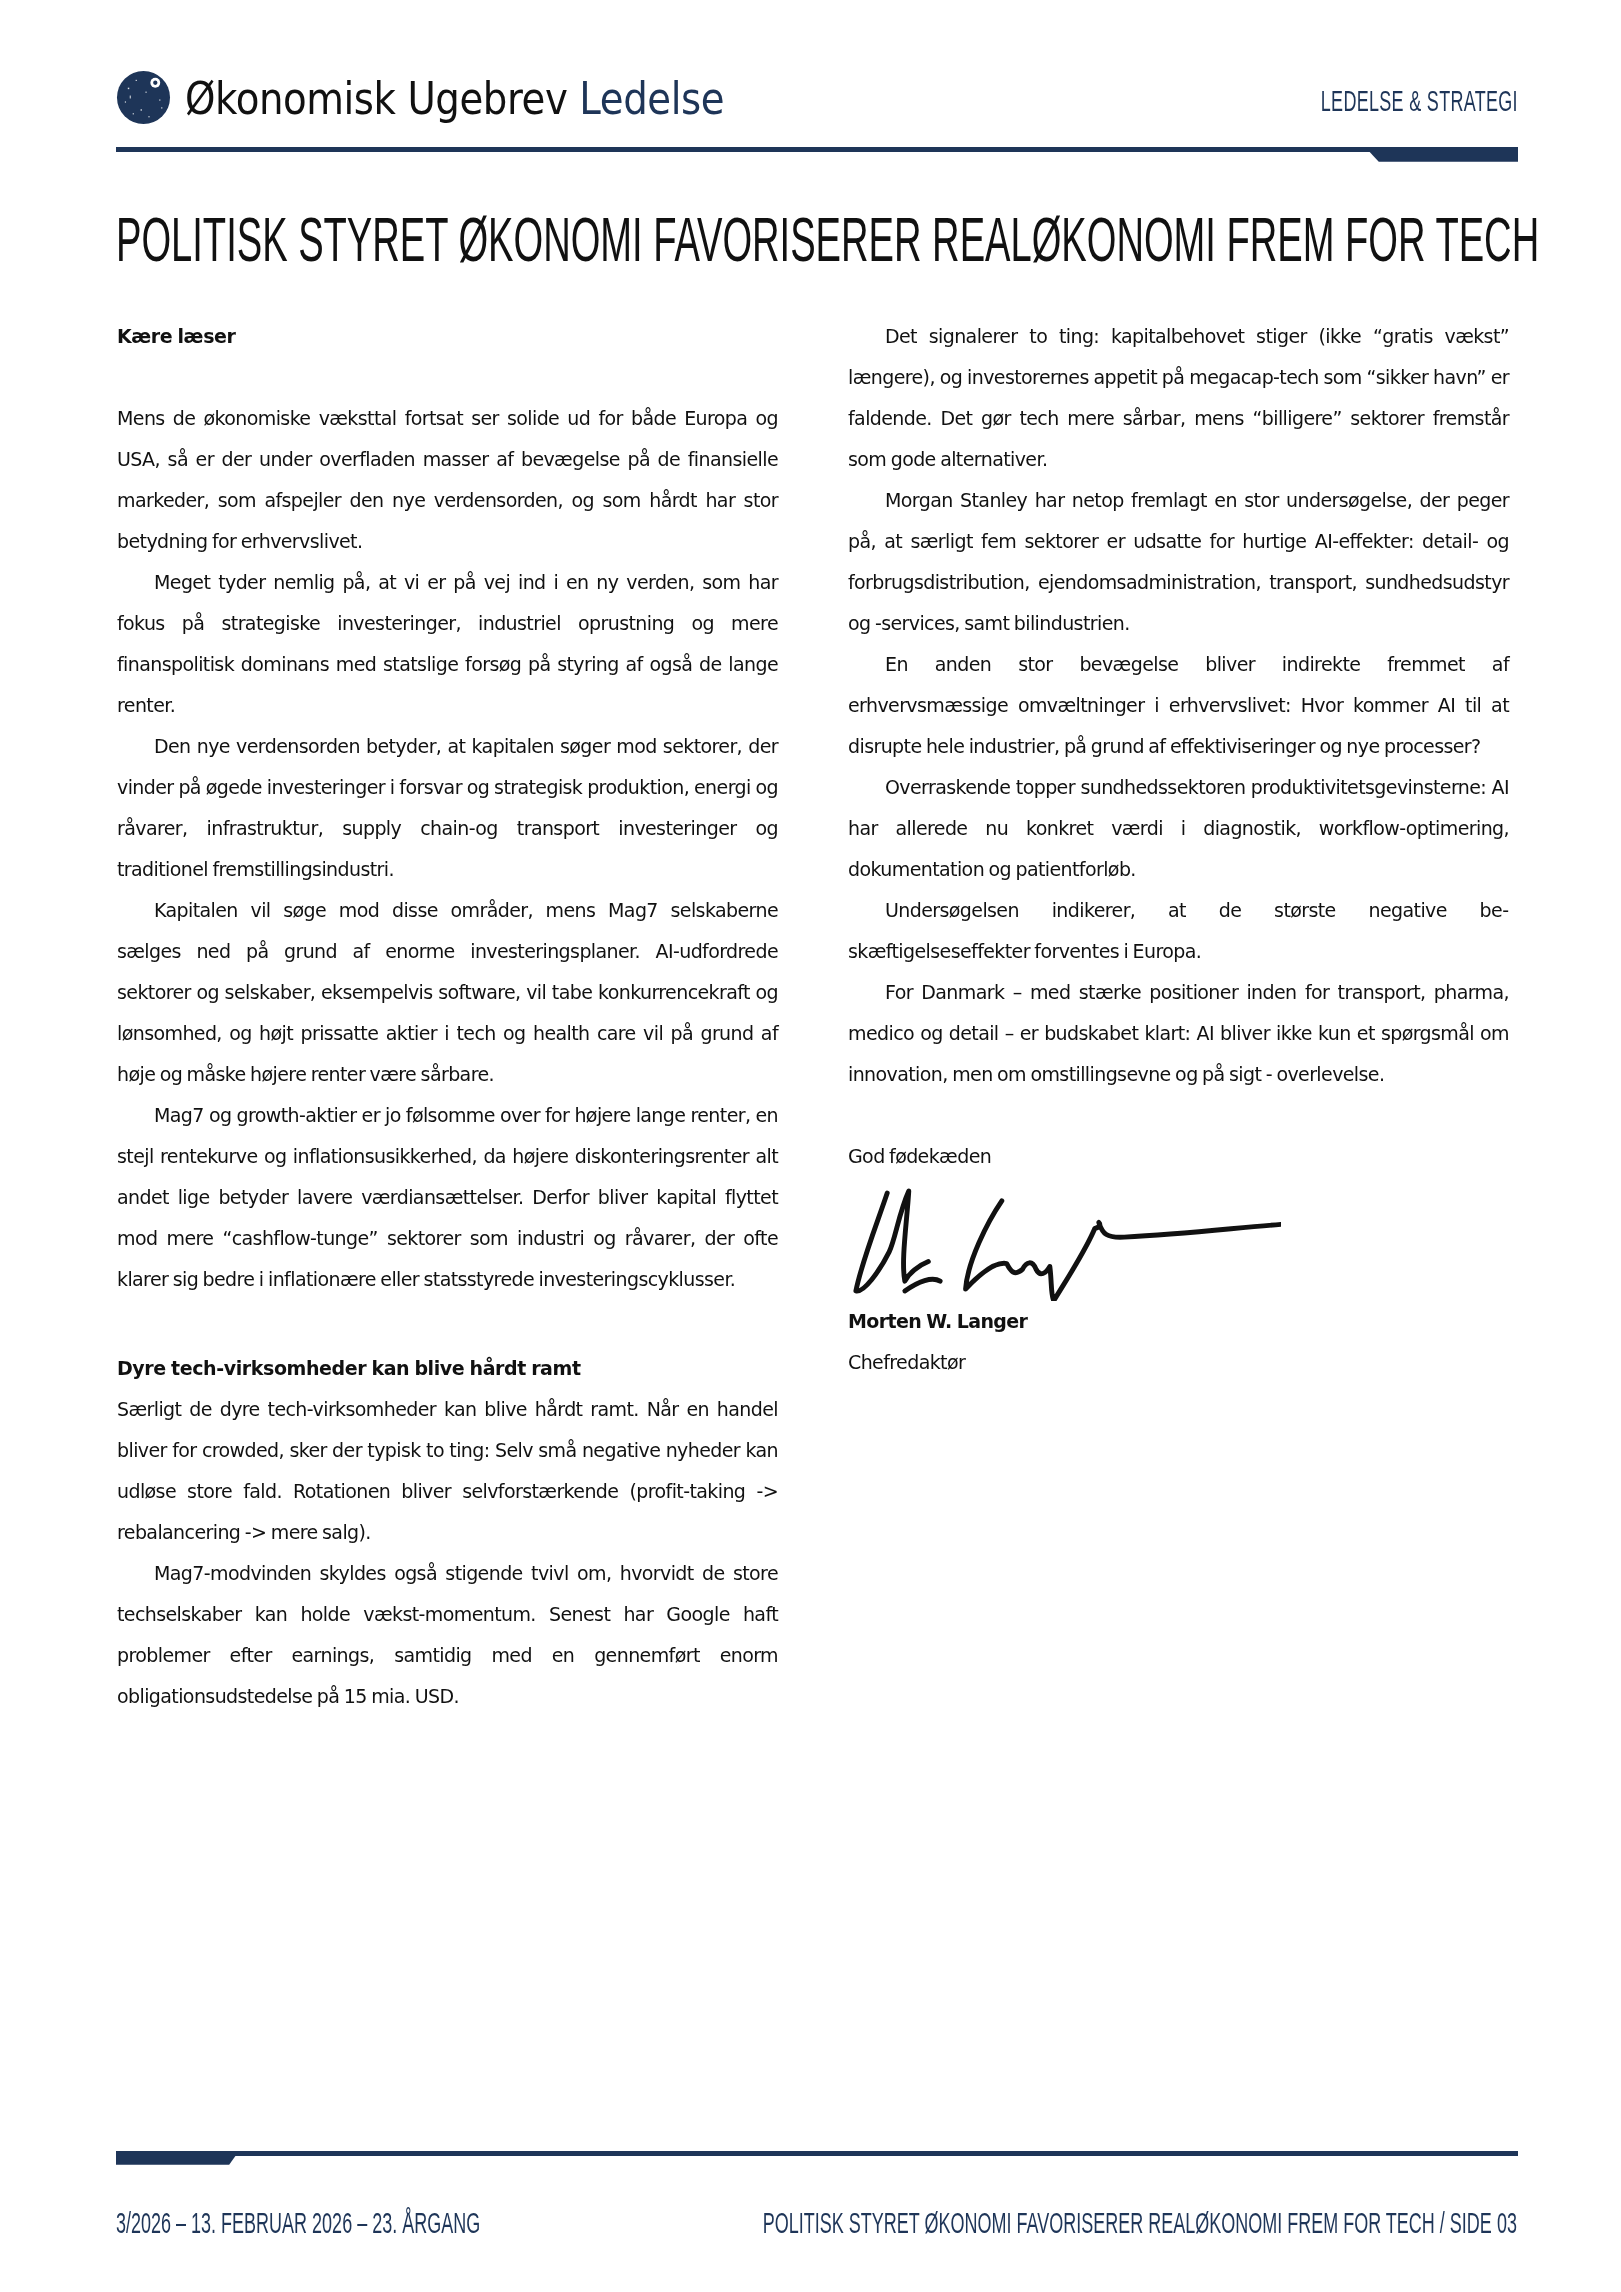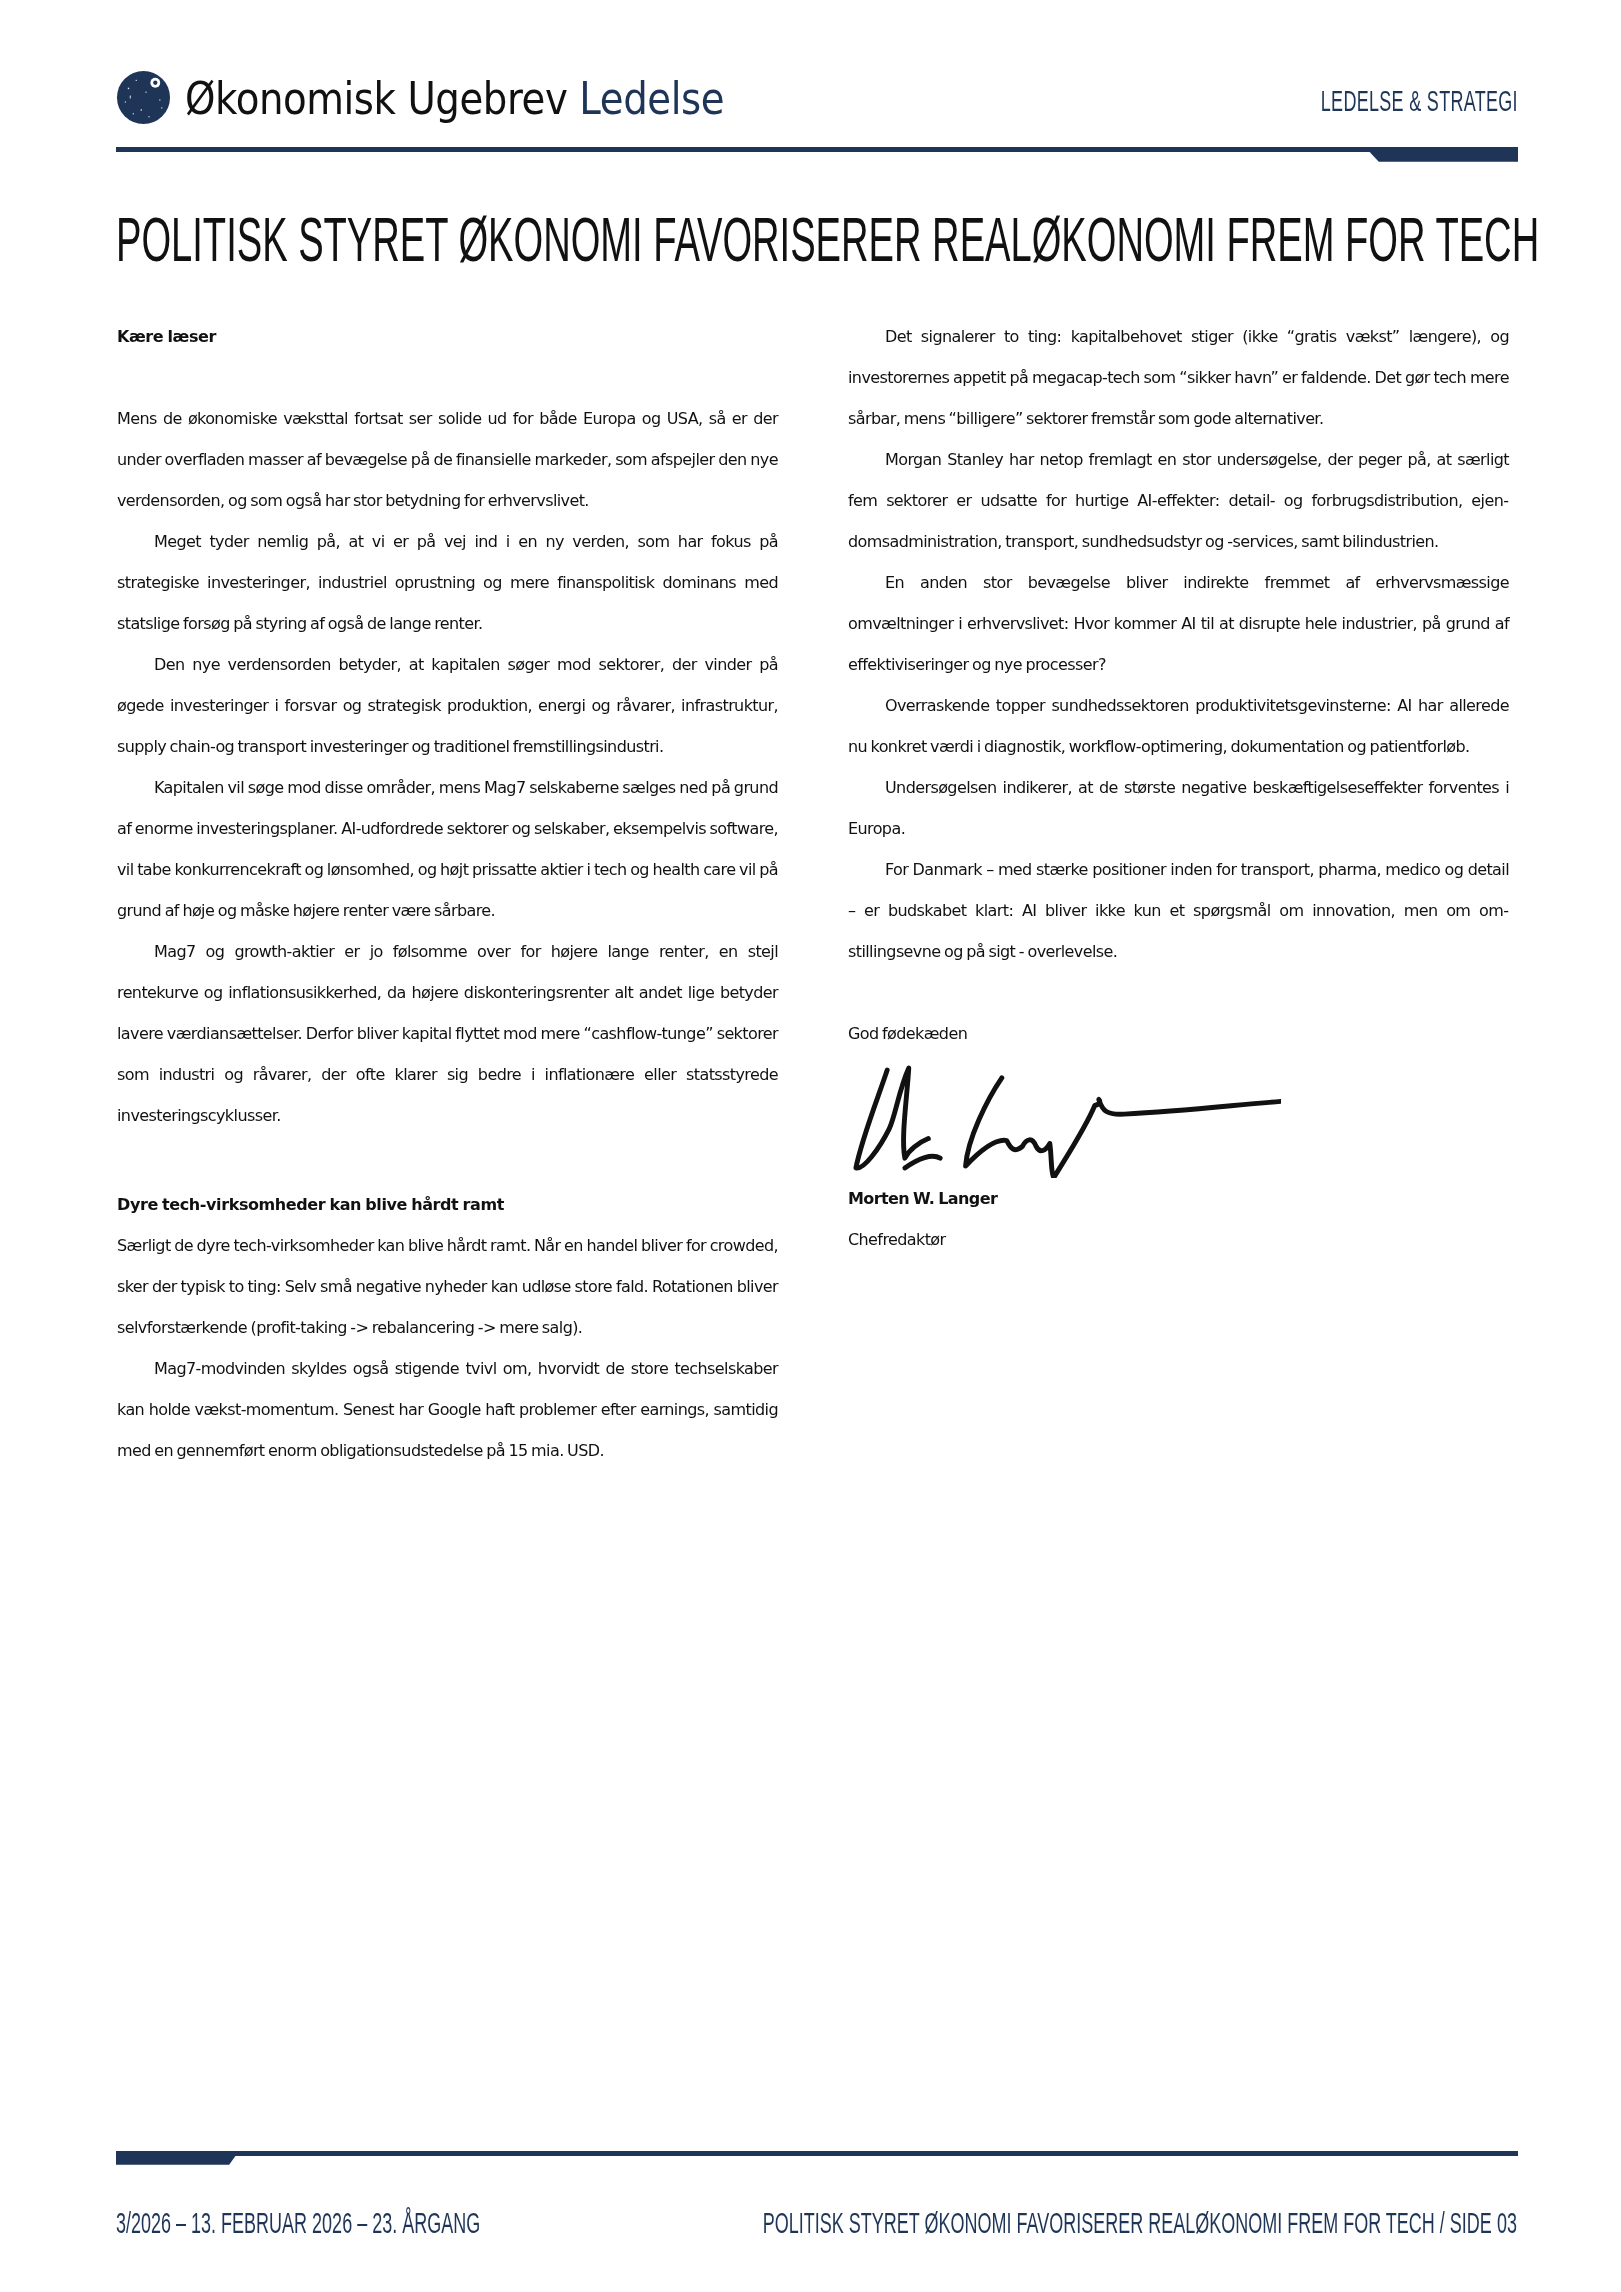--- a/index.html
+++ b/index.html
@@ -12,21 +12,21 @@
   .brand .b1 { color: #111; }
   .brand .b2 { color: #1e3558; }
   .section-tag { position: absolute; right: 0; top: 19.6px; font-family: "Liberation Sans", sans-serif; font-size: 29px; line-height: 33px; color: #1e3558; transform: scaleX(0.62); transform-origin: right center; white-space: nowrap; letter-spacing: 0.5px; }
   .header-rule { position: absolute; left: 0; top: 82px; width: 1402px; height: 4.9px; background: #1e3558; }
   .header-rule-tab { position: absolute; right: 0; top: 82px; width: 153px; height: 14.7px; background: #1e3558; clip-path: polygon(0 0, 100% 0, 100% 100%, 9% 100%); }
 
   
   .title { position: absolute; left: 116px; top: 204px; font-family: "Liberation Sans", sans-serif; font-size: 63px; line-height: 71px; color: #111; white-space: nowrap; transform: scaleX(0.605); transform-origin: left center; }
 
   
-  .col { position: absolute; top: 316px; width: 661px; font-family: "DejaVu Sans", sans-serif; font-size: 16px; line-height: 41px; color: #111; }
+  .col { position: absolute; top: 316px; width: 661px; font-family: "DejaVu Sans", sans-serif; font-size: 19px; line-height: 41px; color: #111; }
   .col.left { left: 117px; }
   .col.right { left: 848px; }
   .col p { margin: 0; text-align: justify; hyphens: manual; letter-spacing: -0.6px; word-spacing: -1px; }
   .col p.indent { text-indent: 37px; }
   .col .lead { font-weight: bold; margin-bottom: 41px; letter-spacing: -0.4px; }
   .col .subhead { font-weight: bold; margin-top: 48px; letter-spacing: -0.4px; }
   .closing { margin-top: 41px !important; }
   .signature { display: block; width: 431px; height: 118px; margin-top: 5.9px; margin-left: 2px; }
   .signer-name { font-weight: bold; letter-spacing: -0.4px; }
   .signer-role { }
@@ -64,21 +64,21 @@
   </div>
   <div class="section-tag">LEDELSE &amp; STRATEGI</div>
   <div class="header-rule"></div>
   <div class="header-rule-tab"></div>
 </div>
 
 <h1 class="title" style="margin:0;font-weight:normal;">POLITISK STYRET ØKONOMI FAVORISERER REALØKONOMI FREM FOR TECH</h1>
 
 <div class="col left">
   <p class="lead">Kære læser</p>
-  <p>Mens de økonomiske væksttal fortsat ser solide ud for både Europa og USA, så er der under overfladen masser af bevægelse på de finansielle markeder, som afspejler den nye verdensorden, og som også har stor betydning for erhvervslivet.</p>
+  <p>Mens de økonomiske væksttal fortsat ser solide ud for både Europa og USA, så er der under overfladen masser af bevægelse på de finansielle markeder, som afspejler den nye verdensorden, og som hårdt har stor betydning for erhvervslivet.</p>
   <p class="indent">Meget tyder nemlig på, at vi er på vej ind i en ny ver­den, som har fokus på strategiske investeringer, industriel oprustning og mere finanspolitisk dominans med statslige forsøg på styring af også de lange renter.</p>
   <p class="indent">Den nye verdensorden betyder, at kapitalen søger mod sektorer, der vinder på øgede investeringer i forsvar og strategisk produktion, energi og råvarer, infrastruk­tur, supply chain-og transport investeringer og traditionel fremstillingsindustri.</p>
   <p class="indent">Kapitalen vil søge mod disse områder, mens Mag7 sel­skaberne sælges ned på grund af enorme investerings­planer. AI-udfordrede sektorer og selskaber, eksempelvis software, vil tabe konkurrencekraft og lønsomhed, og højt prissatte aktier i tech og health care vil på grund af høje og måske højere renter være sårbare.</p>
   <p class="indent">Mag7 og growth-aktier er jo følsomme over for høje­re lange renter, en stejl rentekurve og inflationsusikker­hed, da højere diskonteringsrenter alt andet lige betyder lavere værdiansættelser. Derfor bliver kapital flyttet mod mere “cashflow-tunge” sektorer som industri og råvarer, der ofte klarer sig bedre i inflationære eller statsstyrede investeringscyklusser.</p>
   <p class="subhead">Dyre tech-virksomheder kan blive hårdt ramt</p>
   <p>Særligt de dyre tech-virksomheder kan blive hårdt ramt. Når en handel bliver for crowded, sker der typisk to ting: Selv små negative nyheder kan udløse store fald. Rotati­onen bliver selvforstærkende (profit-taking -&gt; rebalance­ring -&gt; mere salg).</p>
   <p class="indent">Mag7-modvinden skyldes også stigende tvivl om, hvor­vidt de store techselskaber kan holde vækst-momentum. Senest har Google haft problemer efter earnings, samti­dig med en gennemført enorm obligationsudstedelse på 15 mia. USD.</p>
 </div>
 
 <div class="col right">

